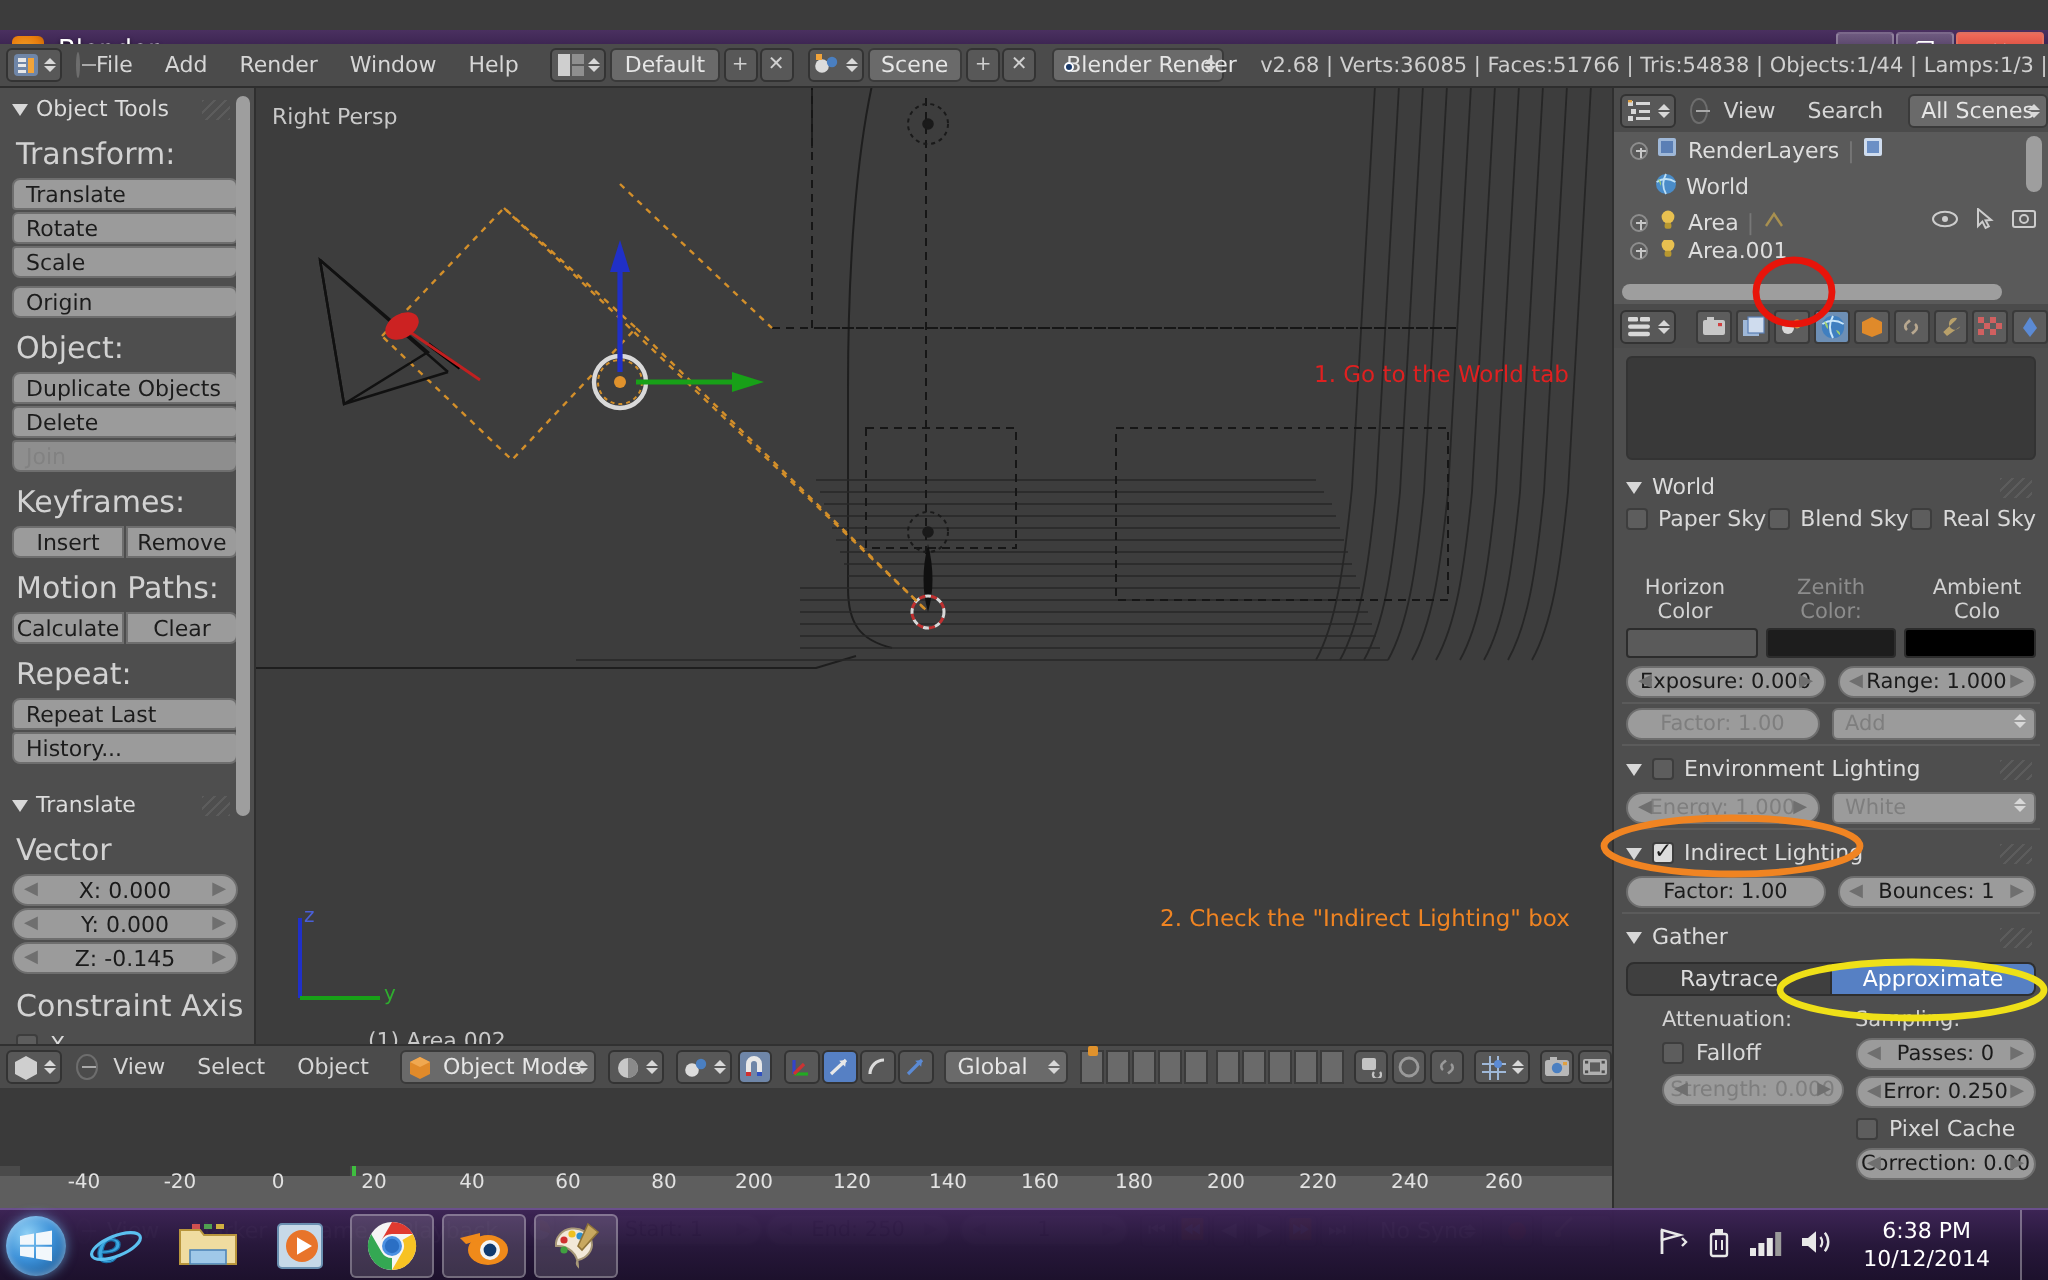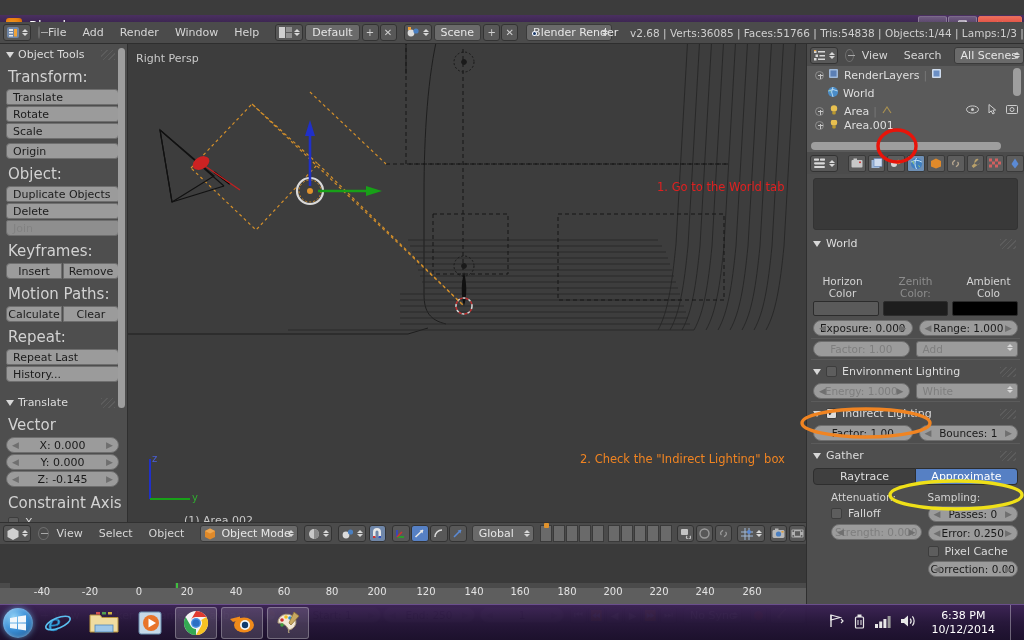--- a/index.html
+++ b/index.html
@@ -938,20 +938,34 @@
           </svg>
       </div>
     </div>
 
     <div class="props-preview"></div>
 
     <div class="p-head">
       <span class="tri"></span>
       <span>World</span>
       <span class="grip2"></span>
+    </div>
+    <div class="row" style="gap:0;justify-content:space-between;">
+      <span style="display:flex;align-items:center;gap:5px;color:#d9d9d9;">
+        <span class="chkbox"></span>
+        <span>Paper Sky</span>
+      </span>
+      <span style="display:flex;align-items:center;gap:5px;color:#d9d9d9;">
+        <span class="chkbox"></span>
+        <span>Blend Sky</span>
+      </span>
+      <span style="display:flex;align-items:center;gap:5px;color:#d9d9d9;">
+        <span class="chkbox"></span>
+        <span>Real Sky</span>
+      </span>
     </div>
     <div class="row" style="margin-top:22px;gap:14px;">
       <span class="colhdr" style="flex:1;text-align:center;">Horizon Color</span>
       <span class="colhdr" style="flex:1;text-align:center;color:#8d8d8d;">Zenith Color:</span>
       <span class="colhdr" style="flex:1;text-align:center;">Ambient Colo</span>
     </div>
     <div class="row" style="margin-top:2px;gap:4px;">
       <span class="swatch" style="background:#5a5a5a;"></span>
       <span class="swatch" style="background:#1d1d1d;"></span>
       <span class="swatch" style="background:#000000;"></span>

